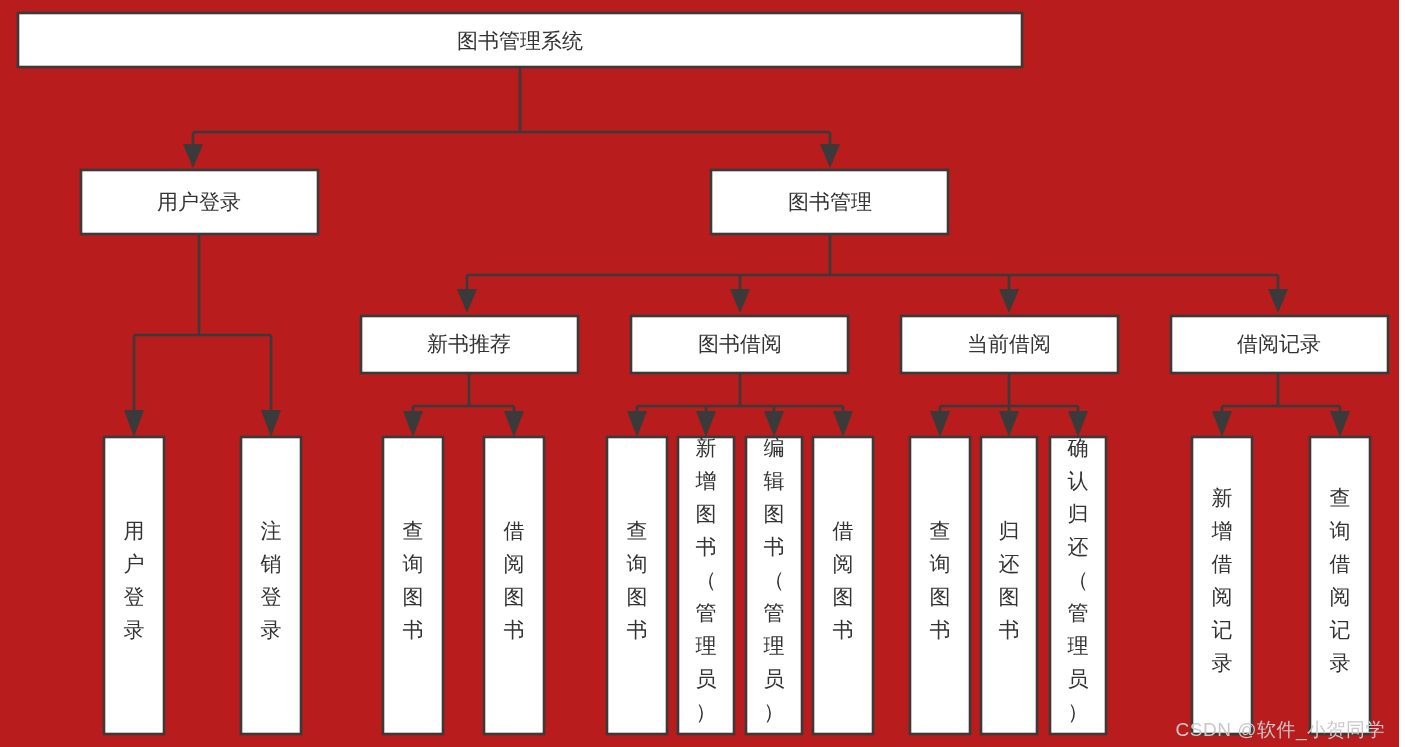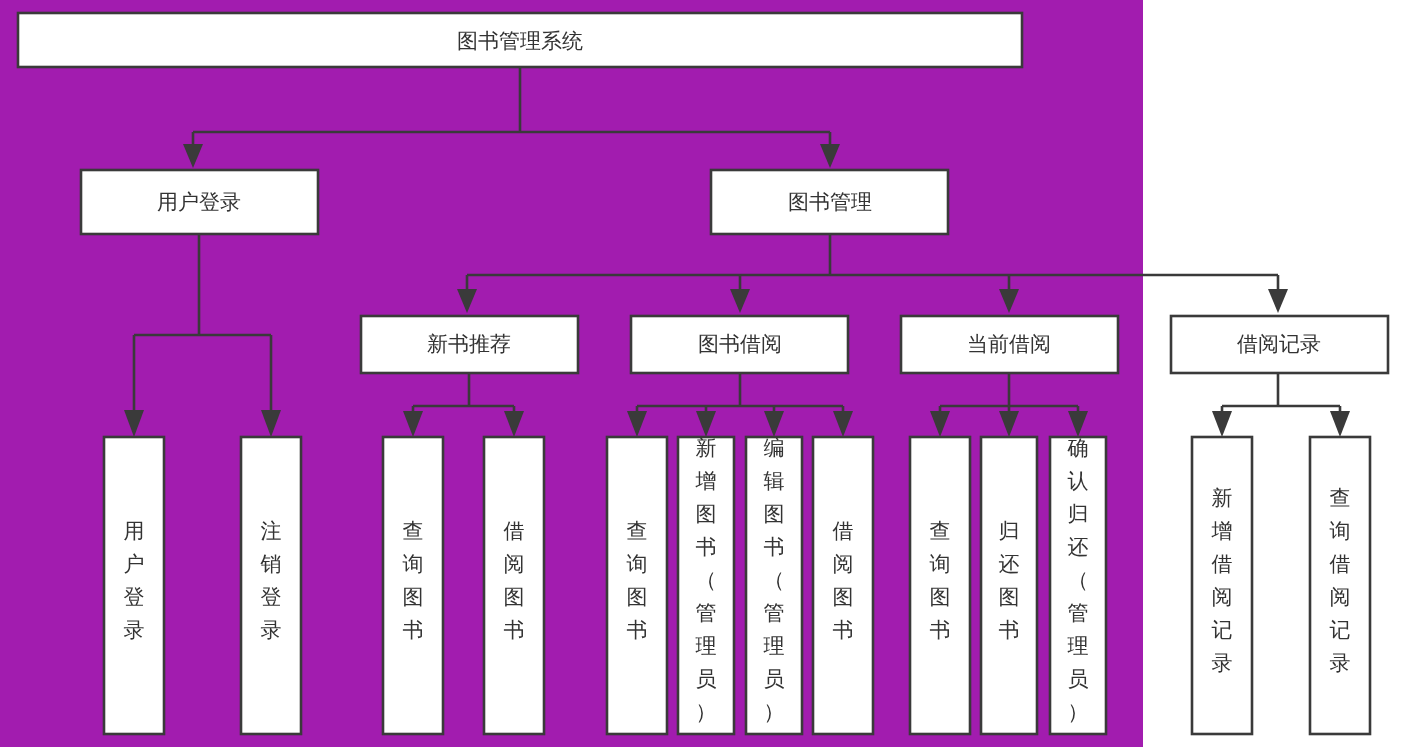--- a/index.html
+++ b/index.html
@@ -8,23 +8,23 @@
     background: #ffffff;
   }
   body {
     width: 1405px;
     height: 747px;
     font-family: "Liberation Sans", "DejaVu Sans", sans-serif;
     overflow: hidden;
   }
   #diagram-root {
     position: relative;
-    width: 1143px;
+    width: 1399px;
     height: 747px;
-    background: #a21caf;
+    background: #b91c1c;
   }
   svg.diagram-svg {
     position: absolute;
     left: 0;
     top: 0;
     width: 1405px;
     height: 747px;
   }
   .node-box {
     fill: #ffffff;
@@ -245,14 +245,15 @@
       <text class="node-label-v" x="1222" y="587"><tspan x="1222" y="504.5">新</tspan><tspan x="1222" y="537.5">增</tspan><tspan x="1222" y="570.5">借</tspan><tspan x="1222" y="603.5">阅</tspan><tspan x="1222" y="636.5">记</tspan><tspan x="1222" y="669.5">录</tspan></text>
     </g>
 
     <g>
       <rect class="node-box" x="1310" y="437" width="60" height="297"></rect>
       <text class="node-label-v" x="1340" y="587"><tspan x="1340" y="504.5">查</tspan><tspan x="1340" y="537.5">询</tspan><tspan x="1340" y="570.5">借</tspan><tspan x="1340" y="603.5">阅</tspan><tspan x="1340" y="636.5">记</tspan><tspan x="1340" y="669.5">录</tspan></text>
     </g>
 
   </svg>
 
+  <div class="watermark">CSDN @软件_小贺同学</div>
 
 </div>
 
 </body></html>

